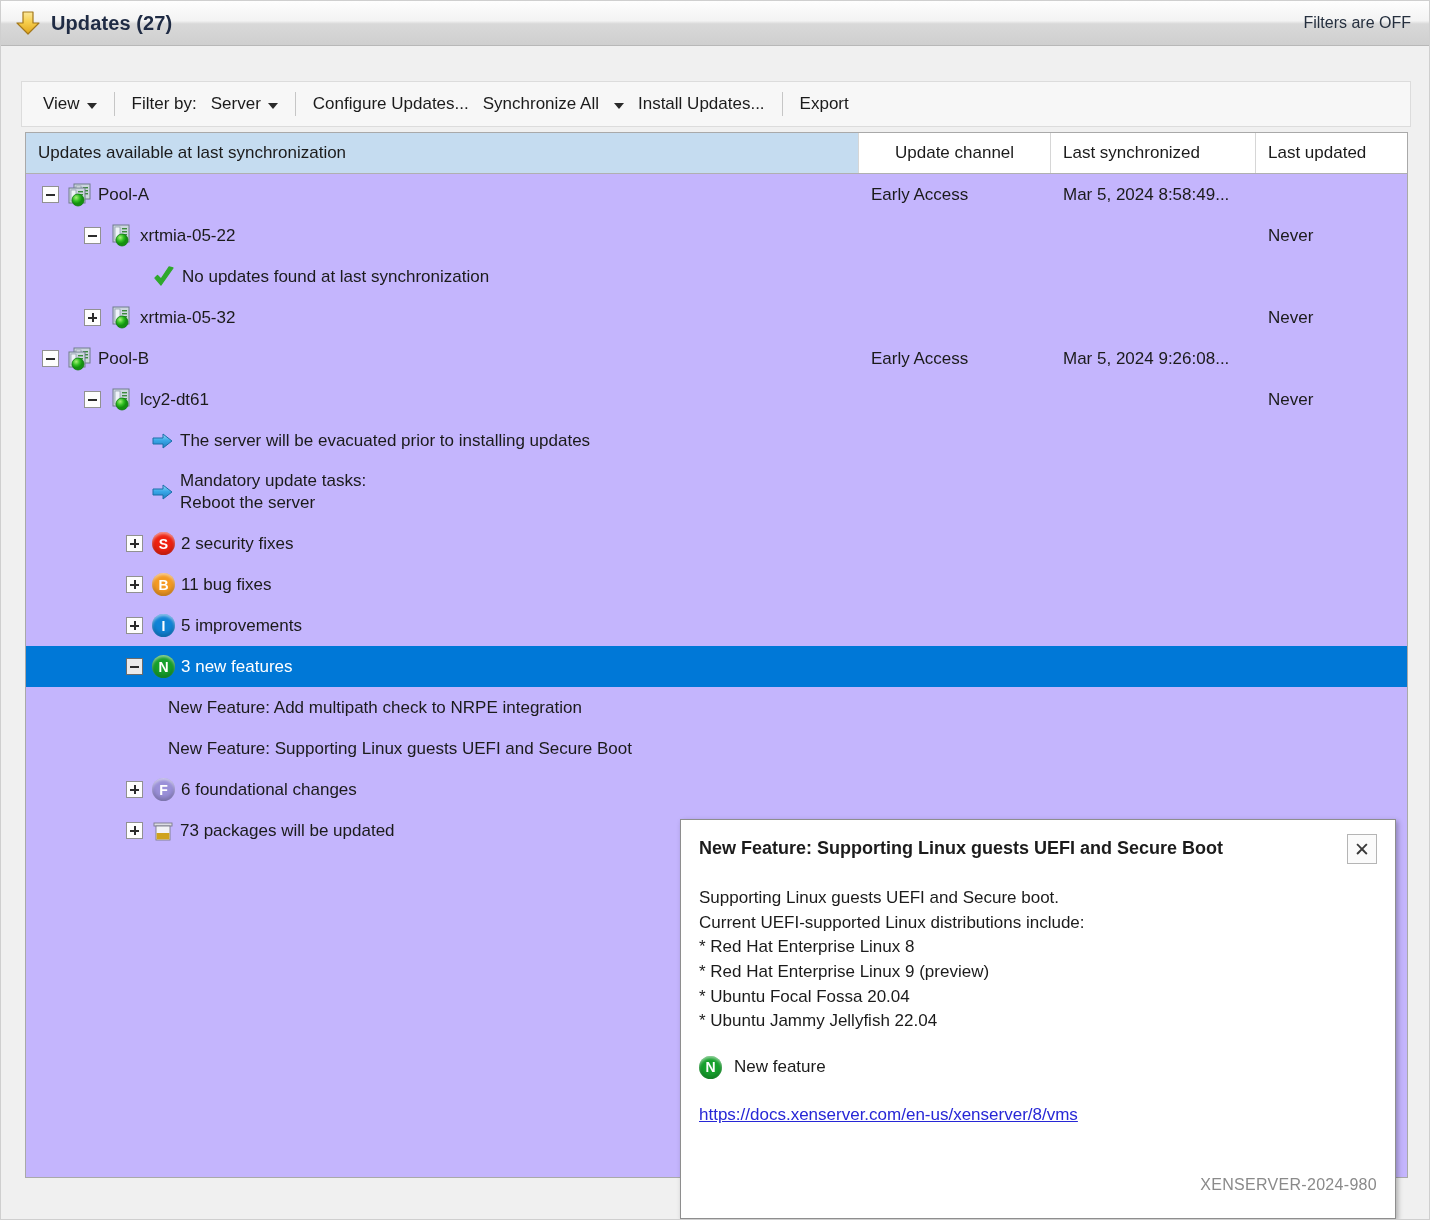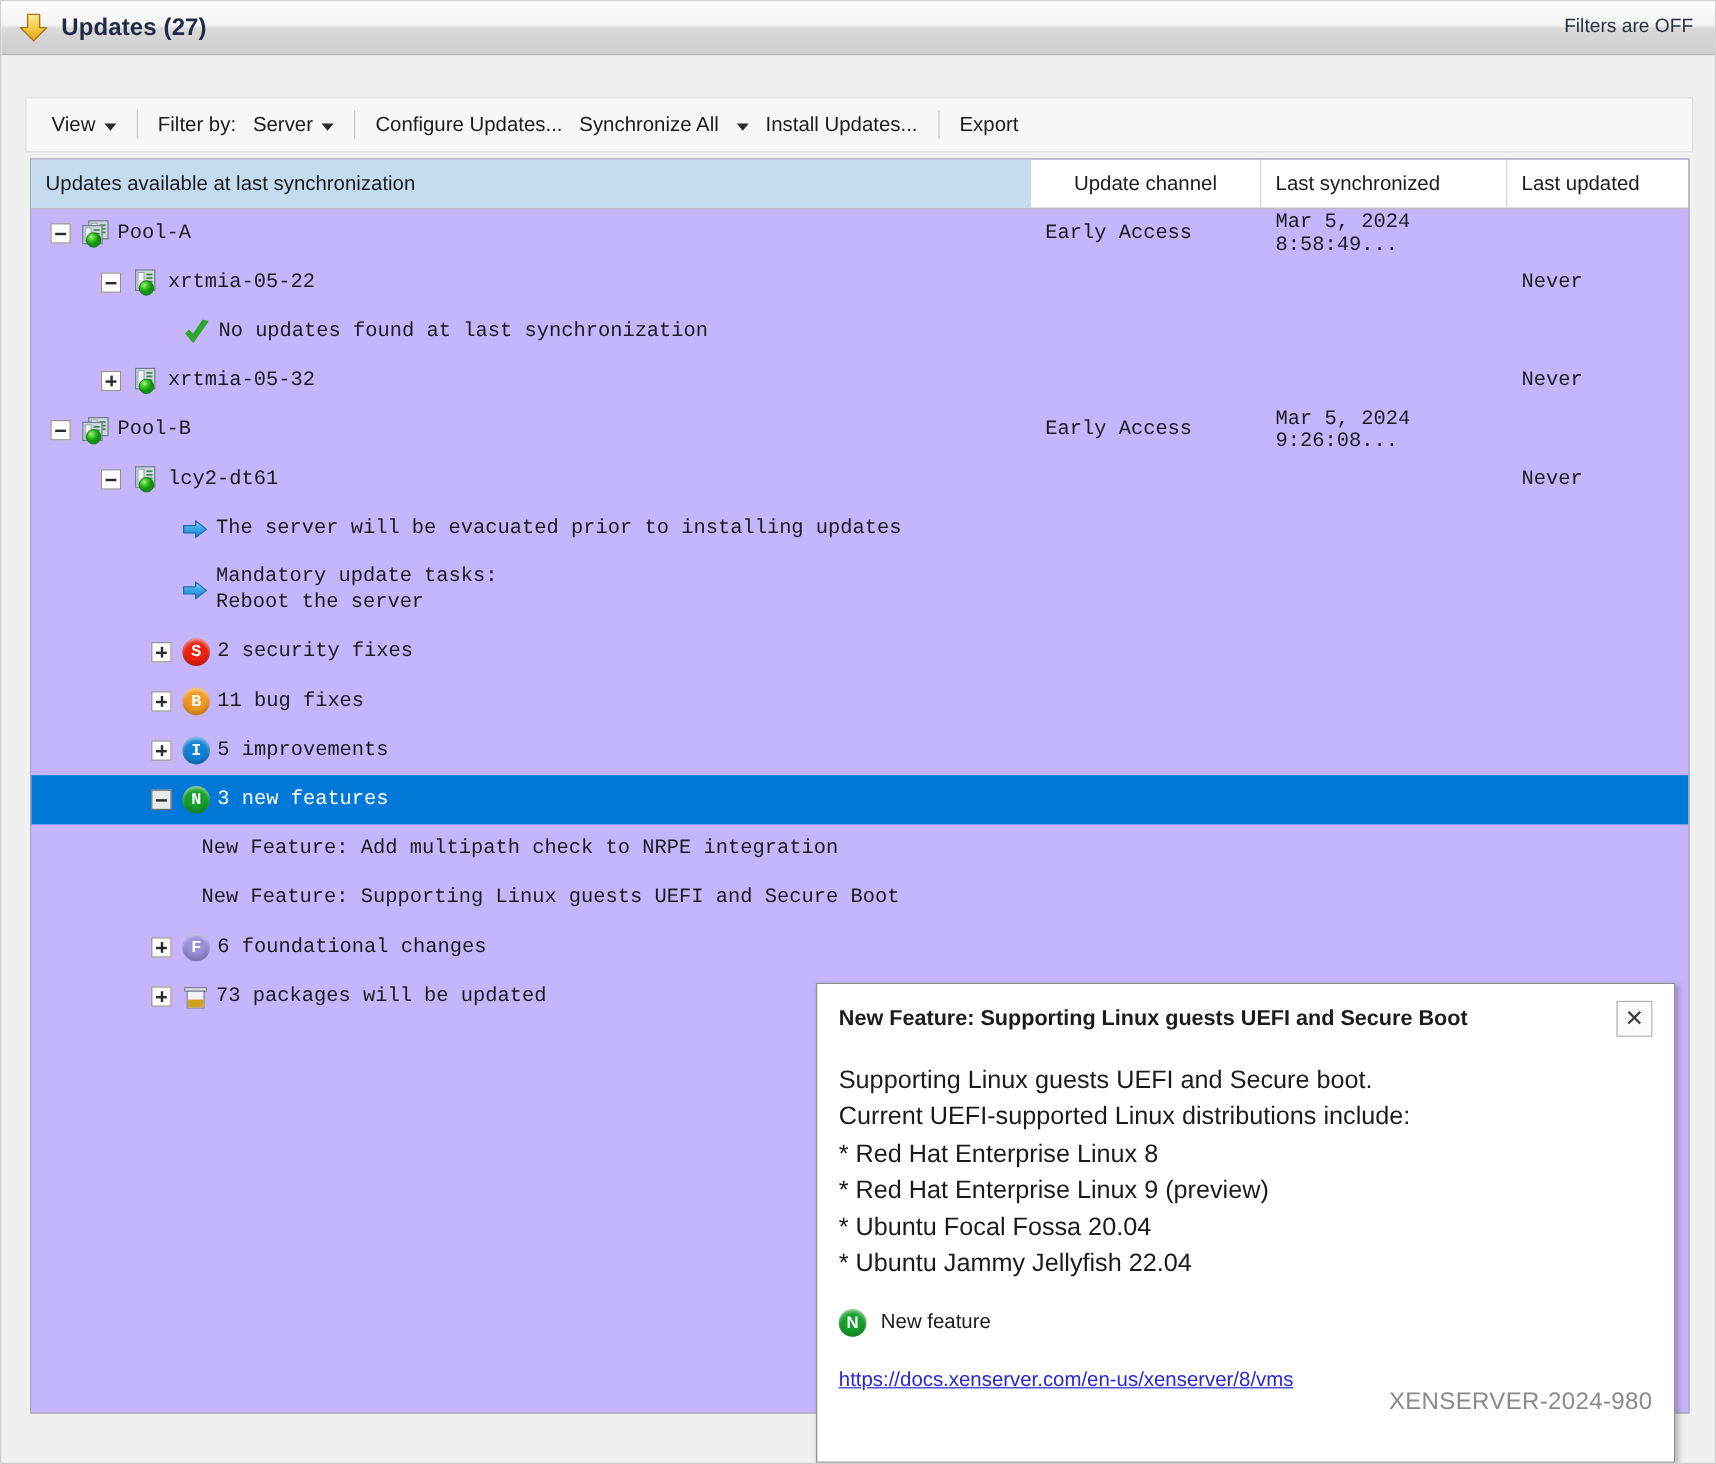--- a/index.html
+++ b/index.html
@@ -80,21 +80,21 @@
     font-size: 17px; color: #1b1b1b;
     padding-left: 12px;
     border-right: 1px solid #d6d6d6;
     white-space: nowrap;
   }
   .ch.first { background: #c5dcf0; flex: 0 0 833px; }
   .ch.c2 { flex: 0 0 192px; padding-left: 36px; }
   .ch.c3 { flex: 0 0 205px; }
   .ch.c4 { flex: 0 0 153px; border-right: none; }
 
-  .rows { position: relative; font-family: Liberation Mono, monospace; }
+  .rows { position: relative; }
 
   .row {
     position: relative;
     height: 41px;
     display: flex; align-items: center;
   }
   .row.selected { background: #0078d7; }
   .row.selected .rowlabel { color: #ffffff; }
 
   .cell-main {
@@ -154,36 +154,36 @@
   }
   .popup-close {
     width: 30px; height: 30px; flex: 0 0 auto;
     border: 1px solid #b5b5b5; background: #fbfbfb;
     display: flex; align-items: center; justify-content: center;
     font-size: 19px; color: #3a3a3a; cursor: pointer;
     font-family: "Liberation Sans", sans-serif;
   }
   .popup-body {
     margin-top: 22px;
-    font-size: 21px; color: #1b1b1b; line-height: 1.45;
+    font-size: 17px; color: #1b1b1b; line-height: 1.45;
     white-space: pre-line;
   }
   .popup-kind {
     margin-top: 22px; display: flex; align-items: center; gap: 12px;
     font-size: 17px; color: #1b1b1b;
   }
   .popup-link {
     margin-top: 26px;
     font-size: 17px; color: #2727d6;
     text-decoration: underline; cursor: pointer;
     display: inline-block;
   }
   .popup-ref {
-    position: absolute; right: 18px; bottom: 38px;
-    font-size: 20px; color: #8a8a8a; letter-spacing: 0.3px;
+    position: absolute; right: 18px; bottom: 24px;
+    font-size: 16px; color: #8a8a8a; letter-spacing: 0.3px;
   }
 </style>
 </head>
 <body>
 
 <div id="app">
 
   <div class="titlebar">
     <span class="title-icon ico">
       <svg width="26" height="28" viewBox="0 0 26 28">

